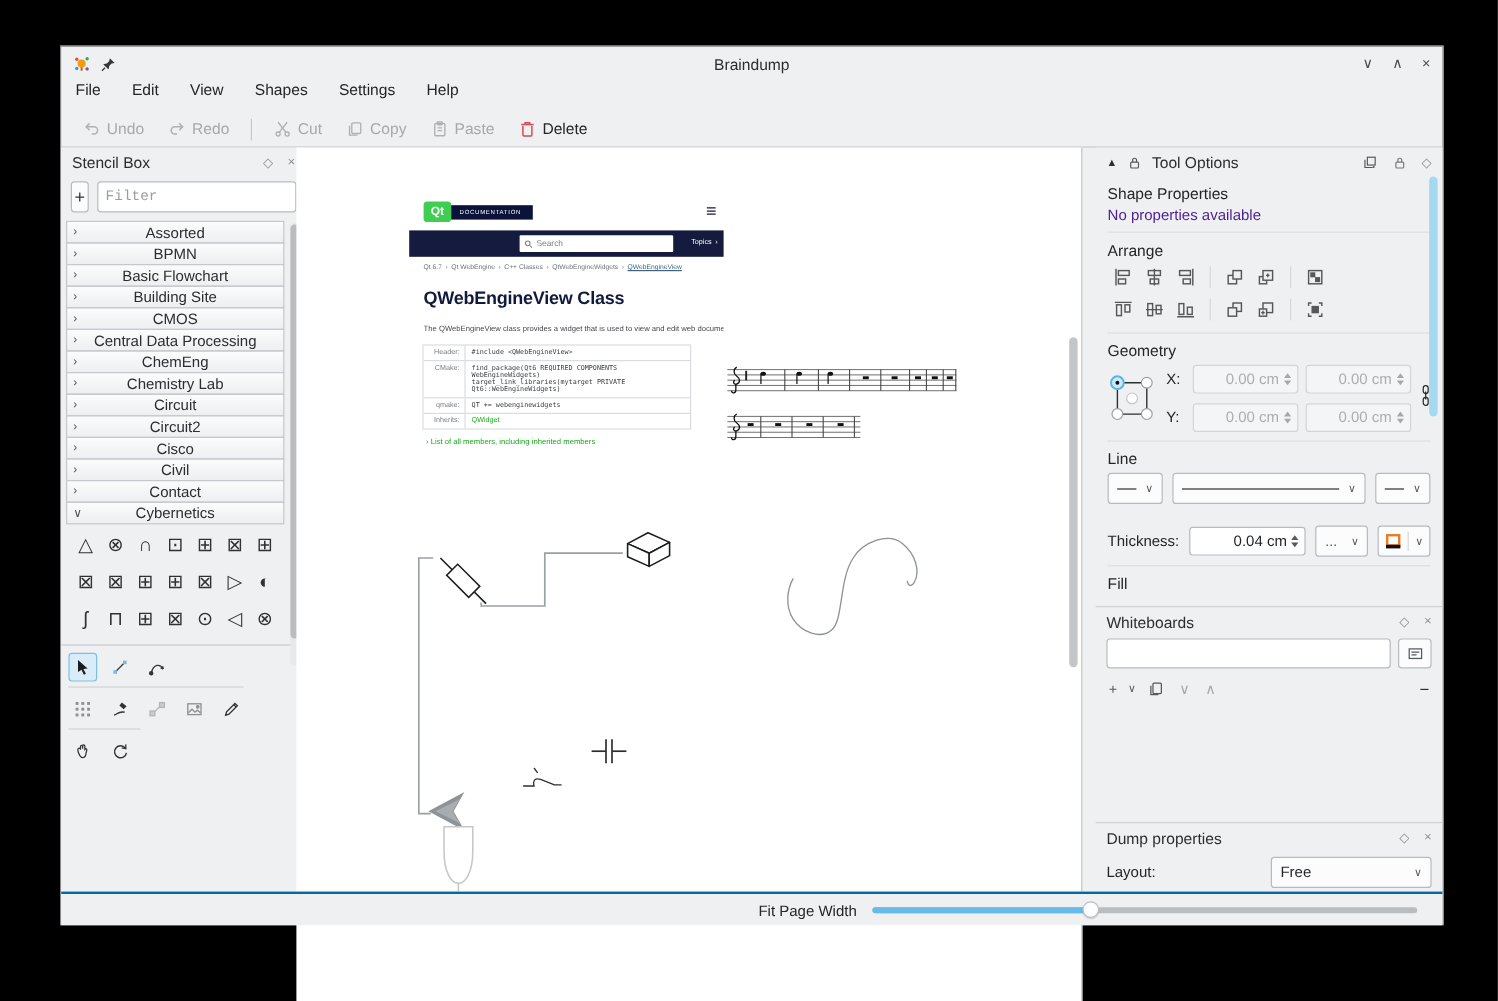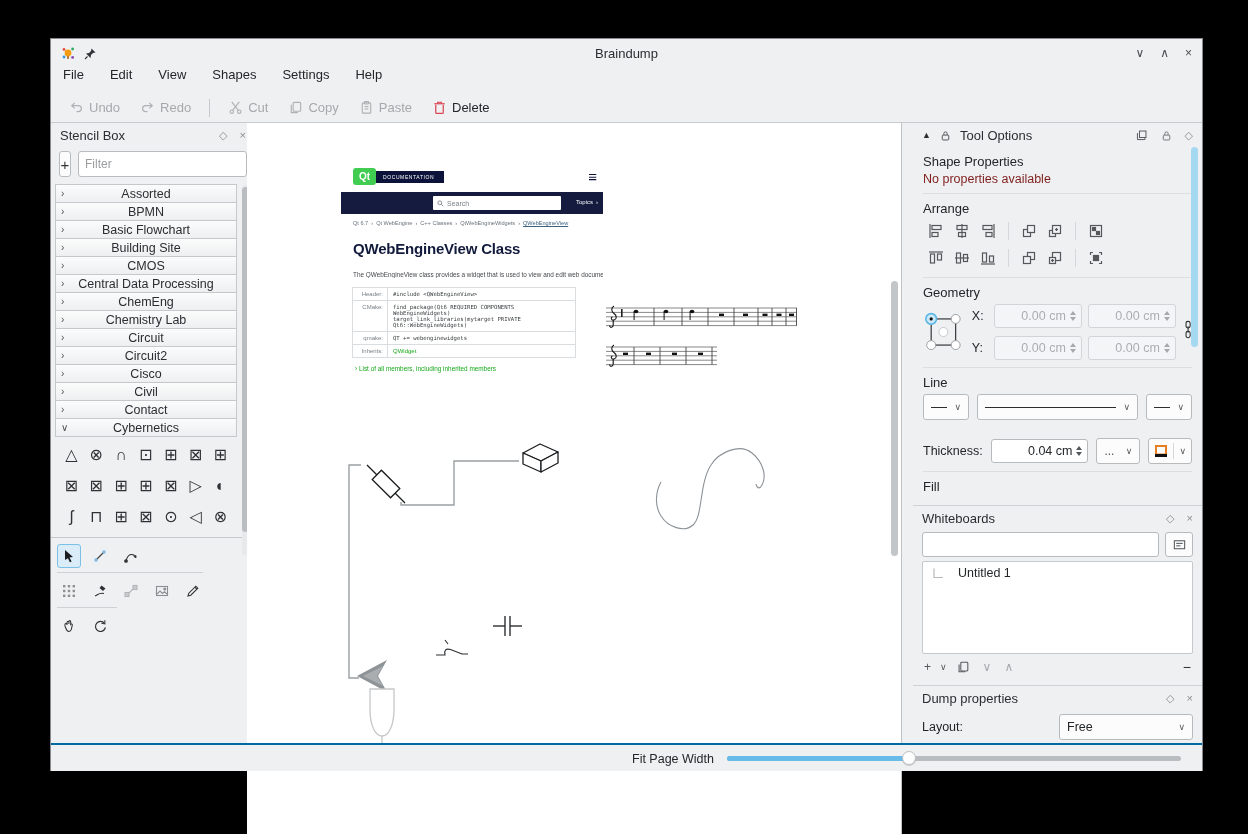--- a/index.html
+++ b/index.html
@@ -23,40 +23,40 @@
   .main{position:absolute;top:84px;left:0;width:1151px;height:620px}
   .dock-left{position:absolute;left:0;top:0;width:205px;height:620px;border-right:1px solid #bfc3c6;background:#eff0f1}
   .canvas{position:absolute;left:196px;top:0;width:655px;height:784px;background:#fff;border-right:1px solid #bfc3c6}
   .dock-right{position:absolute;left:862px;top:0;width:289px;height:620px;background:#eff0f1}
   
   .panel-h{display:flex;align-items:center;height:24px;padding:0 9px;font-size:13px;color:#2b2e31;gap:8px}
   .ph-icons{margin-left:auto;display:flex;gap:12px;color:#8a8e91;font-size:11px;align-items:center}
   
   .filter-row{display:flex;gap:7px;padding:4px 8px 6px}
   .add-btn{width:26px;height:26px;border:1px solid #b9bcbf;border-radius:3px;background:#fcfcfd;font-size:15px;color:#333;display:flex;align-items:center;justify-content:center}
-  .filter-input{flex:1;height:26px;border:1px solid #b9bcbf;border-radius:3px;background:#fff;font-size:12px;padding:0 6px;color:#232629;font-family:Liberation Sans, sans-serif}
+  .filter-input{flex:1;height:26px;border:1px solid #b9bcbf;border-radius:3px;background:#fff;font-size:12px;padding:0 6px;color:#232629;font-family:Liberation Mono, monospace}
   .filter-input::placeholder{color:#9b9ea1}
   .list-wrap{position:relative;margin:2px 6px 0 4px;padding-right:12px}
   .cat-row{height:19px;display:flex;align-items:center;border:1px solid #c6c9cc;margin-top:-1px;background:linear-gradient(#fbfcfc,#edeff0);font-size:12.5px;color:#2b2e31}
   .cat-row .chv{width:18px;padding-left:5px;font-size:10px;color:#4d5154}
   .cat-row .lbl{flex:1;text-align:center;margin-right:18px;white-space:nowrap;overflow:hidden}
   .list-scroll{position:absolute;right:0;top:1px;width:7px;height:370px;border-radius:4px;background:#e7e9ea}
   .list-scroll .thumb{position:absolute;left:0;top:2px;width:7px;height:345px;border-radius:4px;background:#b9bdc0}
   .icon-grid{display:grid;grid-template-columns:repeat(7,1fr);row-gap:15px;padding:10px 4px 8px;font-size:16px;color:#2f3234;text-align:center;line-height:1}
   .tools-sep{border-top:1px solid #c6c9cc;margin:4px 0 6px}
   .trow{display:flex;gap:7px;padding-left:6px;margin-bottom:4px;align-items:center}
   .tbtn{width:24px;height:24px;display:flex;align-items:center;justify-content:center;border-radius:3px;border:1px solid transparent}
   .tbtn.sel{border:1px solid #7cc0e8;background:#d9ecf8}
   .tline{border-top:1px solid #cfd2d4;margin:3px 0 6px 6px;width:146px}
   
   .panel-to{position:relative;height:382px;overflow:hidden}
   .to-scroll{position:absolute;right:4px;top:24px;width:7px;height:200px;border-radius:4px;background:#a5d8f1}
   .to-body{padding:0 10px}
   .sec-h{font-size:13px;color:#232629;margin:7px 0 3px}
-  .muted{color:#7f1d1d;font-size:12.5px}
+  .muted{color:#4c1d95;font-size:12.5px}
   .sep{border-top:1px solid #dcdee0;margin:7px 0 0}
   .arr-row{display:flex;align-items:center;margin:3px 0 2px}
   .arr-btn{width:26px;height:24px;display:flex;align-items:center;justify-content:center;border-radius:3px}
   .arr-gap{width:1px;height:18px;background:#d5d8da;margin:0 7px}
   .geo-wrap{display:flex;align-items:center;gap:8px;margin-top:4px}
   .geo-rows{display:flex;flex-direction:column;gap:8px;flex:1}
   .geo-row{display:flex;align-items:center;gap:6px}
   .geo-lab{font-size:12.5px;color:#232629;width:16px}
   .spin{display:flex;align-items:center;height:24px;border:1px solid #d2d5d8;border-radius:3px;background:#f4f5f6;color:#abaeb1;font-size:12.5px;padding:0 5px;width:88px;justify-content:flex-end;gap:4px}
   .spin.on{background:#fff;color:#232629;border-color:#b7bbbe;width:110px}
@@ -769,28 +769,20 @@
         <div class="wb-inrow">
           <input class="wb-input" type="text" style="">
           <div class="wb-ibtn">
             <svg width="15" height="15" viewBox="0 0 16 16" fill="none" stroke="#54585b" stroke-width="1.1">
                 <rect x="2.5" y="4" width="11" height="8.5"></rect>
                 <line x1="4.5" y1="6.8" x2="11.5" y2="6.8"></line>
                 <line x1="4.5" y1="9.4" x2="9" y2="9.4"></line>
               </svg>
           </div>
         </div>
-        <div class="wb-list">
-          <div class="wb-item">
-            <svg width="13" height="13" viewBox="0 0 13 13" fill="none" stroke="#b6babd" stroke-width="1.2">
-                <path d="M3 1.5 V10.5 H12"></path>
-              </svg>
-            <span>Untitled 1</span>
-          </div>
-        </div>
         <div class="wb-tools">
           <span>+</span>
           <span class="cv">∨</span>
           <svg width="14" height="14" viewBox="0 0 16 16" fill="none" stroke="#54585b" stroke-width="1.2">
               <rect x="5.5" y="2.5" width="8" height="10" rx="1"></rect>
               <path d="M3.5 5 v8.5 h7"></path>
             </svg>
           <span class="dim" style="margin-left:4px">∨</span>
           <span class="dim" style="margin-left:4px">∧</span>
           <span class="minus">−</span>

